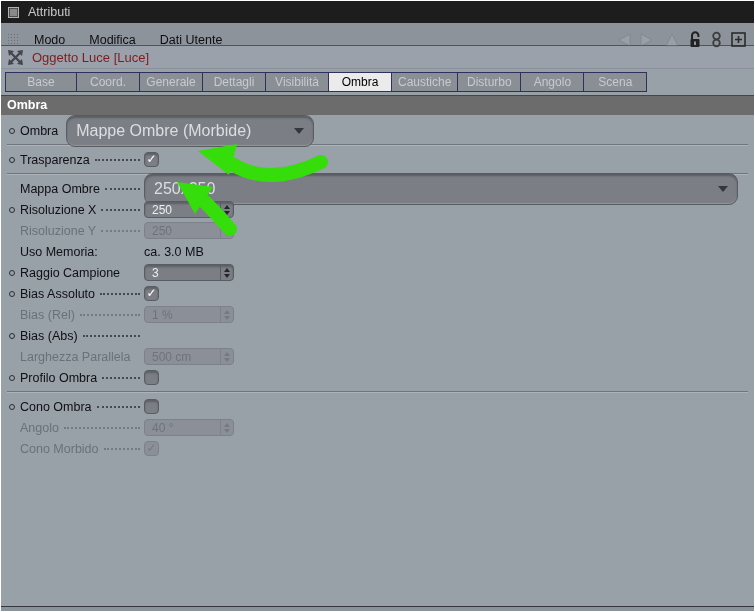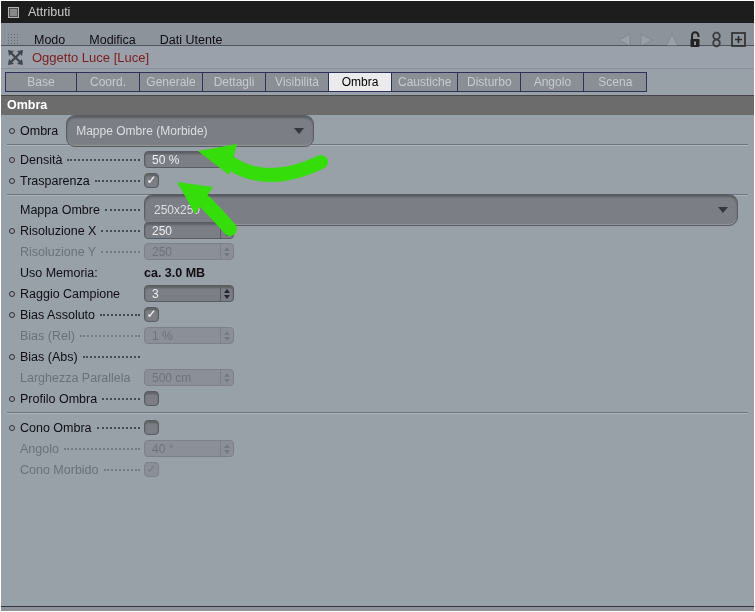--- a/index.html
+++ b/index.html
@@ -71,21 +71,21 @@
     border-bottom: 2px dotted #454a52; transform: translateY(-2px);
   }
   .row.disabled .leader { border-color: #767b83; }
   .control { display: flex; align-items: center; flex: 1; }
   
   .dropdown {
     height: 32px; width: 248px; border-radius: 9px;
     background: #7b7f85; border: 1px solid #595d63;
     box-shadow: inset 0 2px 2px rgba(0,0,0,.28), inset 0 -1px 1px rgba(255,255,255,.18);
     display: flex; align-items: center; padding: 0 9px;
-    color: #dcdee1; font-size: 12px; cursor: default;
+    color: #dcdee1; font-size: 16px; cursor: default;
   }
   .dropdown.wide { width: auto; flex: 1; margin-right: 10px; }
   .dd-value { white-space: nowrap; overflow: hidden; }
   .caret {
     margin-left: auto; width: 0; height: 0;
     border-left: 5px solid rgba(0,0,0,0); border-right: 5px solid rgba(0,0,0,0);
     border-top: 6px solid #34373c;
   }
   .spinner {
     height: 17px; width: 90px; border-radius: 4px;
@@ -121,21 +121,21 @@
     color: #ffffff; font-size: 12px; line-height: 13px; text-align: center;
     cursor: default;
   }
   .row.disabled .checkbox { background: #8b9098; border-color: #7d828a; box-shadow: none; color: #747a82; }
   .expander { color: #15151a; font-size: 9px; margin: 0 5px 0 -5px; cursor: default; }
   .swatch {
     width: 46px; height: 20px; background: #858789;
     border: 1px solid; border-color: #606368 #c9ccce #c9ccce #c9ccce;
     cursor: default;
   }
-  .static-value { color: #0f0f14; font-size: 12.5px; font-weight: bold; }
+  .static-value { color: #0f0f14; font-size: 12.5px; }
   .separator {
     height: 0; margin: 3px 0 3px 0;
     border-top: 1px solid #70757c; border-bottom: 1px solid #adb3ba;
   }
   .bottom-edge {
     position: absolute; left: 0; right: 0; bottom: 0; height: 5px;
     background: #8b929a; border-top: 1px solid #33363b;
   }
   
   .annotations { position: absolute; inset: 0; pointer-events: none; z-index: 6; }
@@ -225,38 +225,20 @@
             <i class="caret"></i>
           </div>
         </span>
       </div>
       <div class="separator"></div>
       <div class="row">
         <span class="key-cell">
           <span class="key-dot"></span>
         </span>
         <span class="label-wrap">
-          <span class="row-label">Densità</span>
-          <span class="leader"></span>
-        </span>
-        <span class="control">
-          <div class="spinner">
-            <span class="spin-value">50 %</span>
-            <span class="spin-btns">
-              <i class="up"></i>
-              <i class="dn"></i>
-            </span>
-          </div>
-        </span>
-      </div>
-      <div class="row">
-        <span class="key-cell">
-          <span class="key-dot"></span>
-        </span>
-        <span class="label-wrap">
           <span class="row-label">Trasparenza</span>
           <span class="leader"></span>
         </span>
         <span class="control">
           <span class="checkbox">✓</span>
         </span>
       </div>
       <div class="separator"></div>
       <div class="row">
         <span class="key-cell"></span>

